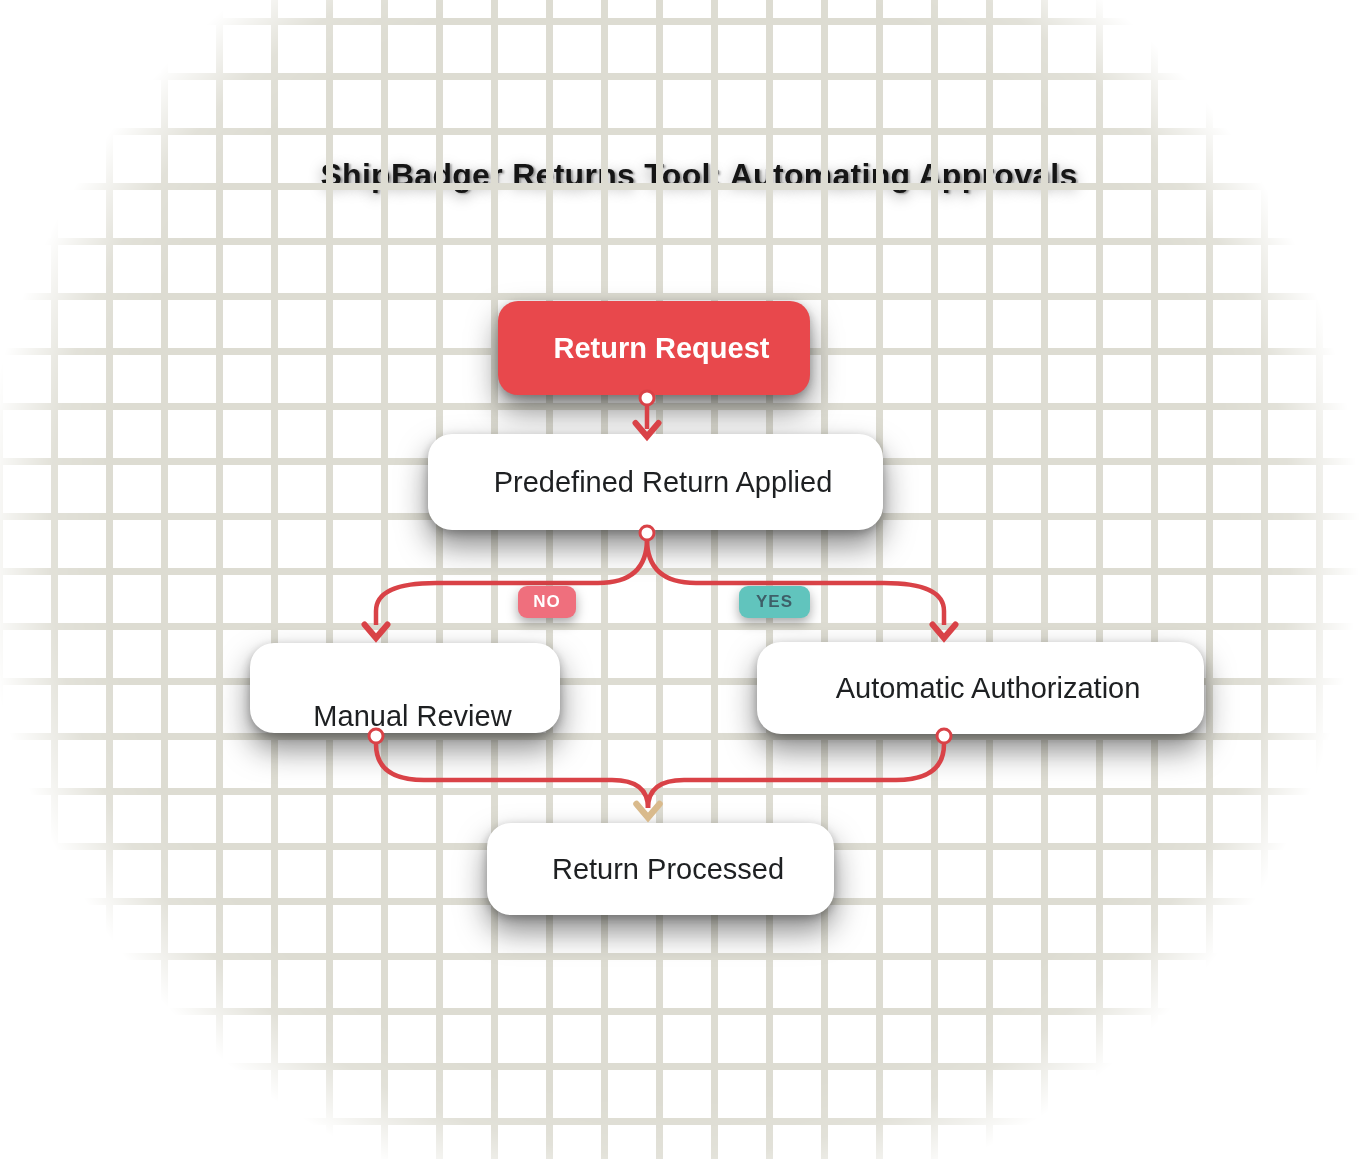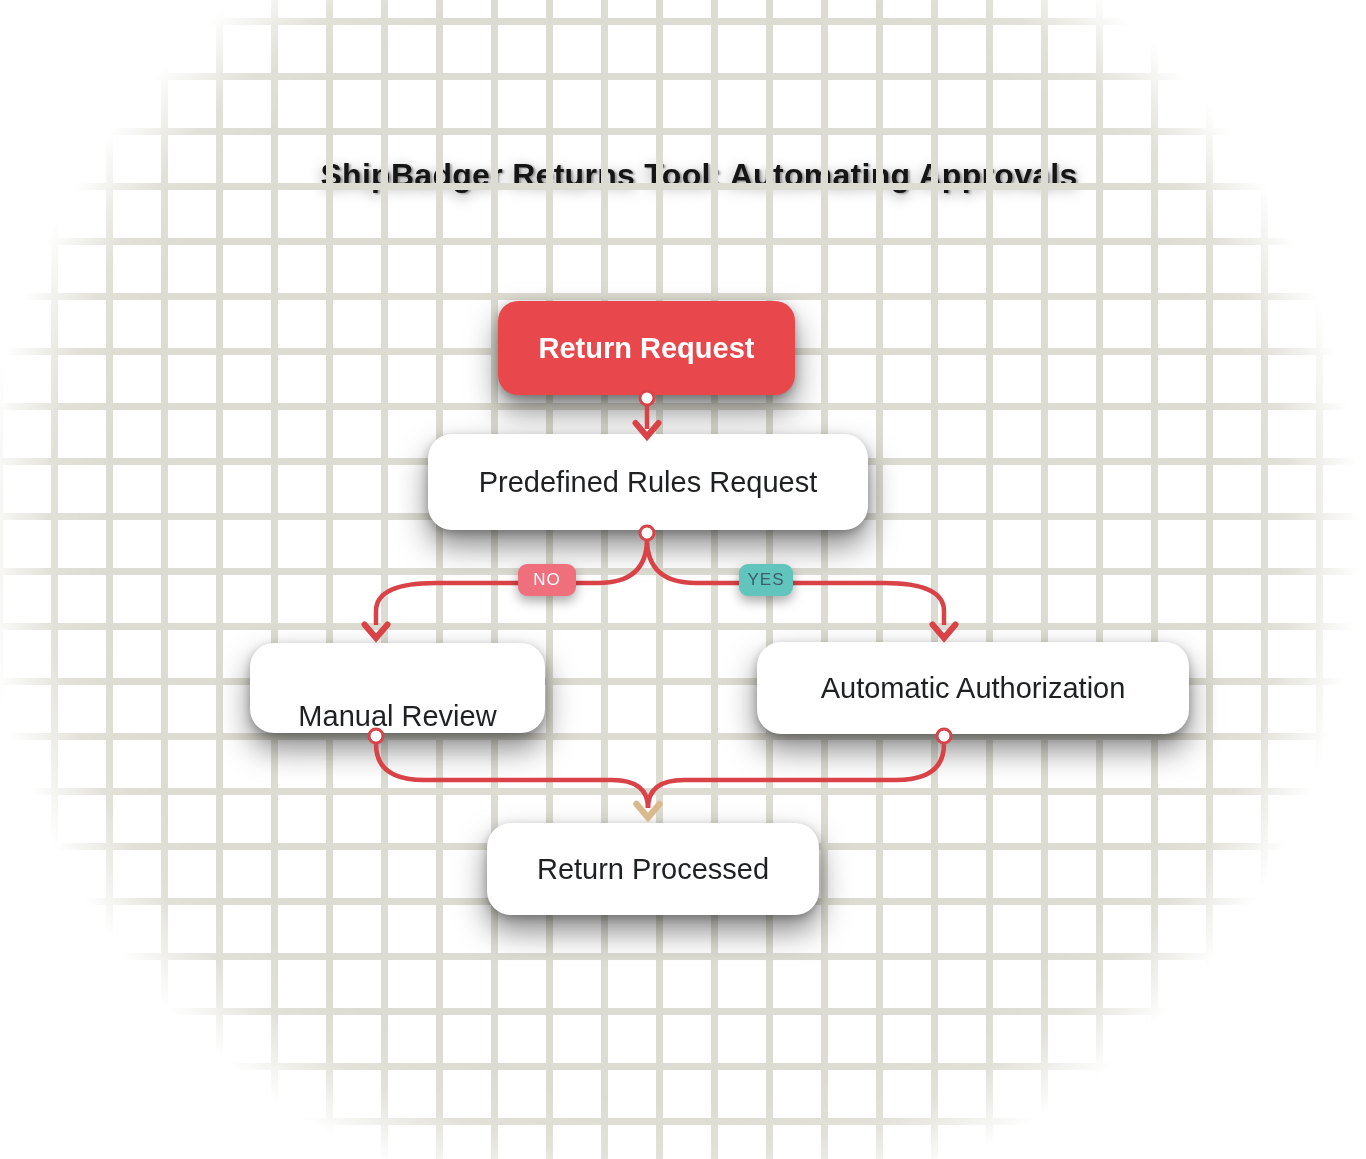--- a/index.html
+++ b/index.html
@@ -28,57 +28,59 @@
     mask-image:radial-gradient(circle closest-side at 50% 50%, #000 82%, rgba(0,0,0,.85) 90%, rgba(0,0,0,.35) 96%, transparent 100%);
     pointer-events:none;
   }
   
   .node{
     position:absolute;z-index:3;
     background:#ffffff;border-radius:24px;
     display:flex;align-items:center;justify-content:center;
     font-size:29px;font-weight:400;color:var(--node-text,#1E2022);
     box-shadow:0 16px 30px rgba(22,22,22,.50), 0 3px 9px rgba(22,22,22,.28);
+    padding-left:15px;
   }
   #n-return-request{
     left:498px;top:301px;width:297px;height:94px;border-radius:20px;
     background:var(--accent-red,#E8484C);color:#ffffff;font-weight:700;font-size:29px;
   }
   #n-predefined{left:428px;top:434px;width:440px;height:96px;}
   #n-manual{left:250px;top:643px;width:295px;height:90px;align-items:flex-end;}
   #n-auto{left:715px;top:642px;width:432px;height:92px;margin-left:42px;}
   #n-processed{left:487px;top:823px;width:332px;height:92px;justify-content:center;}
   
   .connectors{position:absolute;left:0;top:0;width:1366px;height:1159px;z-index:4;pointer-events:none;}
   .edge{fill:none;stroke:var(--arrow-red,#D94247);stroke-width:4.5;}
   .chev{fill:none;stroke:var(--arrow-red,#D94247);stroke-width:6;stroke-linecap:round;stroke-linejoin:miter;}
   .chev-tan{fill:none;stroke:var(--merge-arrow-tan,#D9BA8C);stroke-width:6.5;stroke-linecap:round;}
   .dot{fill:#ffffff;stroke:var(--arrow-red,#D94247);stroke-width:3;}
   
   .badge{
     position:absolute;z-index:5;height:32px;border-radius:9px;
     display:flex;align-items:center;justify-content:center;
-    font-weight:400;font-size:17px;letter-spacing:1px;
+    font-weight:700;font-size:17px;letter-spacing:1px;
     box-shadow:0 5px 12px rgba(0,0,0,.35);
+    margin-top:22px;
   }
   #badge-no{left:518px;top:564px;width:58px;background:var(--no-badge-bg,#EF6F7D);color:var(--no-badge-text,#fff);}
-  #badge-yes{left:739px;top:564px;width:54px;background:var(--yes-badge-bg,#61C4BD);color:var(--yes-badge-text,#3E5F68);}
+  #badge-yes{left:739px;top:564px;width:71px;background:var(--yes-badge-bg,#61C4BD);color:var(--yes-badge-text,#3E5F68);}
 </style>
 </head>
 <body>
 
 <div class="title">ShipBadger Returns Tool: Automating Approvals</div>
 
 <div class="grid-layer"></div>
 
 <div class="node" id="n-return-request">
   <span>Return Request</span>
 </div>
 <div class="node" id="n-predefined">
-  <span>Predefined Rules Request</span>
+  <span>Predefined Return Applied</span>
 </div>
 <div class="node" id="n-manual">
   <span>Manual Review</span>
 </div>
 <div class="node" id="n-auto">
   <span>Automatic Authorization</span>
 </div>
 <div class="node" id="n-processed">
   <span>Return Processed</span>
 </div>

